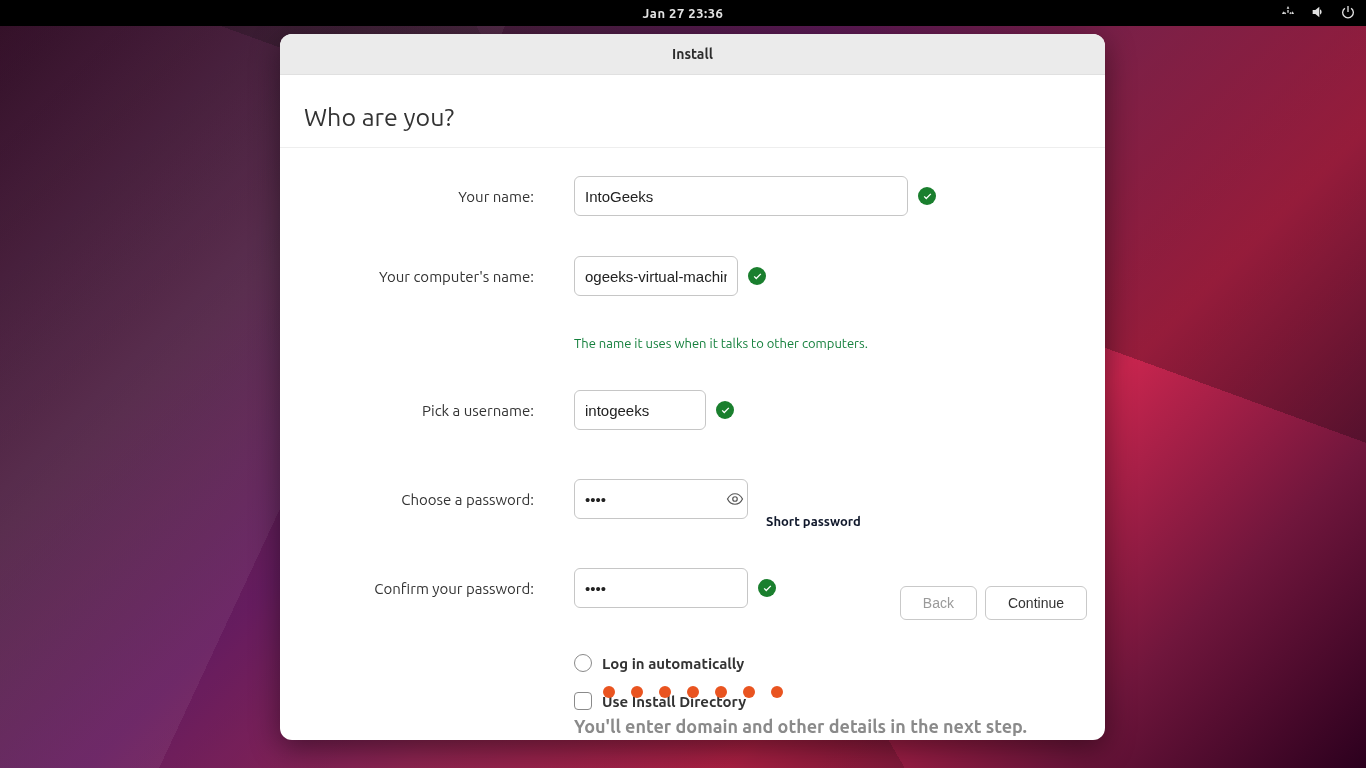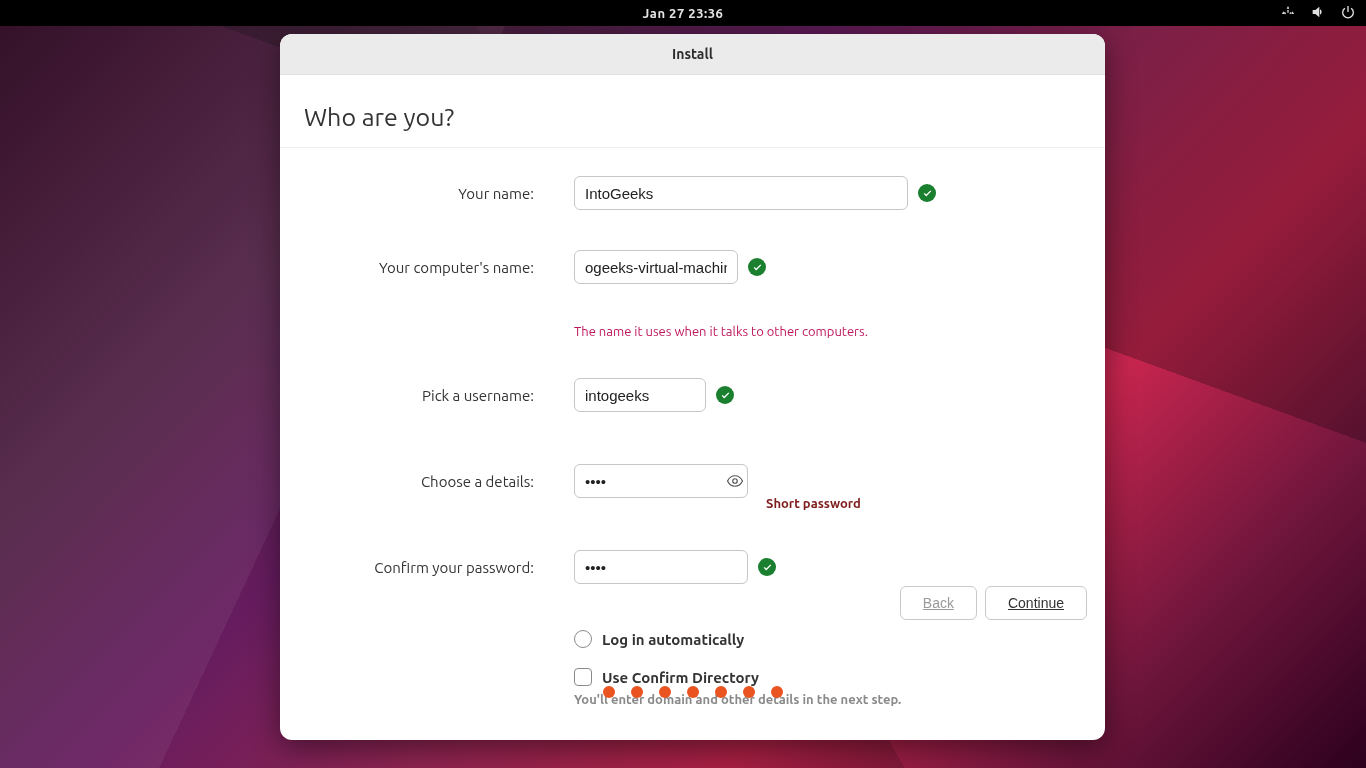--- a/index.html
+++ b/index.html
@@ -50,31 +50,31 @@
     }
     .heading {
       font-size: 25px; font-weight: 400; color: #333; margin-bottom: 16px; padding-left: 2px;
     }
     .divider { height: 1px; background: #eee; margin: 0 -22px 28px -22px; }
     
     .form { display: grid; grid-template-columns: 232px auto; column-gap: 10px; row-gap: 8px; gap: 40px; }
     .lbl { text-align: right; align-self: center; font-size: 15px; color: #333; padding-right: 0; }
     .row { display: flex; align-items: center; gap: 10px; }
     input[type=text], input[type=password] {
-      height: 34px; border: 1px solid #c6c6c6; border-radius: 6px;
+      height: 40px; border: 1px solid #c6c6c6; border-radius: 6px;
       padding: 0 10px; font-size: 15px; color: #222; background: #fff;
     }
     .w-lg { width: 334px; }
     .w-md { width: 164px; }
     .w-sm { width: 132px; }
     .w-pw { width: 174px; }
     .focused { border: 2px solid #e8a07a; padding: 0 9px; }
-    .help { font-size: 13px; color: #be185d; }
-    .help-muted { font-size: 13px; color: #8a8a8a; }
-    .warn { font-size: 13px; font-weight: 700; color: #7f1d1d; margin-top: 44px; }
+    .help { font-size: 13px; color: #15803d; }
+    .help-muted { font-size: 18px; color: #8a8a8a; }
+    .warn { font-size: 13px; font-weight: 700; color: #0f172a; margin-top: 44px; }
     .check-ico {
       width: 18px; height: 18px; border-radius: 50%;
       background: #1a7f2e; display: inline-flex; align-items: center; justify-content: center;
       flex: none;
     }
     .check-ico svg { width: 11px; height: 11px; fill: #fff; }
     .eye {
       position: relative; margin-left: -34px; margin-right: 10px;
       width: 22px; height: 22px; display: inline-flex; align-items: center; justify-content: center;
       color: #666;
@@ -92,21 +92,21 @@
     .cbox {
       width: 18px; height: 18px; border: 1.5px solid #8a8a8a; border-radius: 4px; background: #fff;
     }
     
     .footer {
       position: absolute; right: 18px; bottom: 120px;
       display: flex; gap: 8px;
     }
     .btn {
       height: 34px; padding: 0 22px; border: 1px solid #c9c9c9; border-radius: 6px;
-      background: #fff; font-size: 14px; color: #333; cursor: pointer; text-decoration: underline;
+      background: #fff; font-size: 14px; color: #333; cursor: pointer;
     }
     .btn.disabled { color: #9a9a9a; }
     
     .dots {
       position: absolute; left: 0; right: 0; bottom: 42px;
       display: flex; justify-content: center; gap: 16px;
     }
     .dot { width: 12px; height: 12px; border-radius: 50%; background: #e95420; }
   </style>
 </head>
@@ -171,21 +171,21 @@
       <div class="lbl">Pick a username:</div>
       <div class="row">
         <input class="w-sm" type="text" value="intogeeks" style="">
         <span class="check-ico">
             <svg viewBox="0 0 16 16">
               <path d="M6.2 12.2L2.5 8.5l1.4-1.4 2.3 2.3 5.9-5.9 1.4 1.4z"></path>
             </svg>
           </span>
       </div>
 
-      <div class="lbl">Choose a details:</div>
+      <div class="lbl">Choose a password:</div>
       <div class="row">
         <input class="w-pw" type="text" value="••••" style="">
         <span class="eye">
           <svg viewBox="0 0 24 24">
               <path d="M2 12s3.5-7 10-7 10 7 10 7-3.5 7-10 7S2 12 2 12z"></path>
               <circle cx="12" cy="12" r="3"></circle>
             </svg>
         </span>
         <span class="warn">Short password</span>
       </div>
@@ -202,21 +202,21 @@
 
       <div></div>
       <div class="opt-col">
         <label class="opt">
           <span class="radio"></span>
           <span>Log in automatically</span>
         </label>
         <div style="height:8px"></div>
         <label class="opt">
           <span class="cbox"></span>
-          <span>Use Confirm Directory</span>
+          <span>Use Install Directory</span>
         </label>
         <div class="help-muted">You'll enter domain and other details in the next step.</div>
       </div>
     </div>
   </div>
 
   <div class="footer">
     <button class="btn disabled">Back</button>
     <button class="btn">Continue</button>
   </div>

